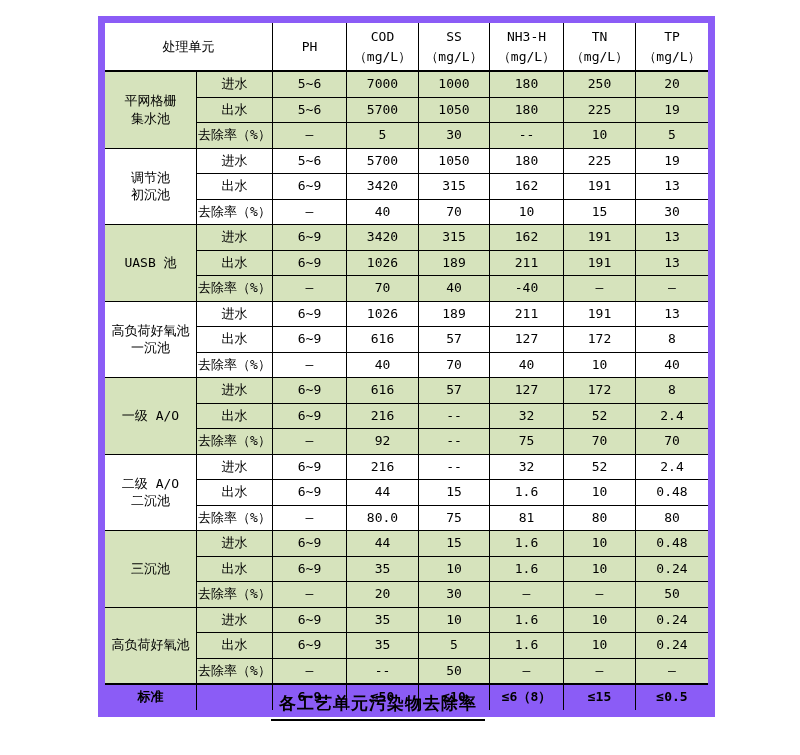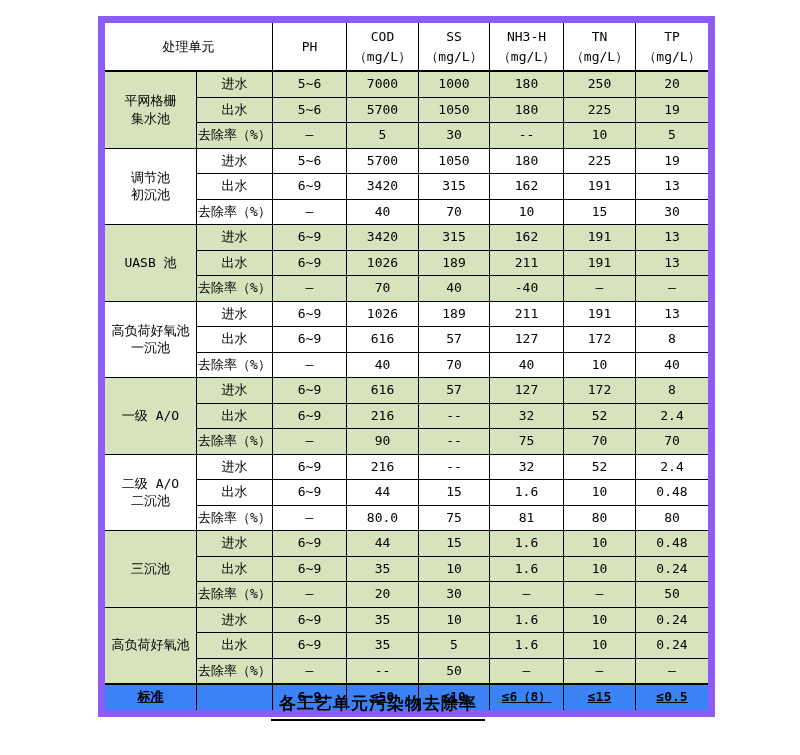--- a/index.html
+++ b/index.html
@@ -44,22 +44,21 @@
     background: #ffffff;
   }
   table.tbl tbody td { height: 24.5px; }
   tr.shaded td { background: #d6e3bc; }
   tr.plain td { background: #ffffff; }
   td.bold, tr.bold td { font-weight: bold; }
   tr.std td {
     border-top: 2px solid #000000;
     height: 25px;
     font-weight: bold;
-    background: #3b82f6;
-    text-decoration: underline;
+    background: #8b5cf6;
   }
   .caption-row {
     position: absolute;
     left: 0;
     top: 692px;
     width: 756px;
     text-align: center;
   }
   .caption {
     display: inline-block;
@@ -257,21 +256,21 @@
             <td>6~9</td>
             <td>216</td>
             <td>--</td>
             <td>32</td>
             <td>52</td>
             <td>2.4</td>
           </tr>
           <tr class="shaded">
             <td>去除率（%）</td>
             <td>—</td>
-            <td>90</td>
+            <td>92</td>
             <td>--</td>
             <td>75</td>
             <td>70</td>
             <td>70</td>
           </tr>
           <tr class="plain">
             <td rowspan="3">
               <div>二级 A/O</div>
               <div>二沉池</div>
             </td>

